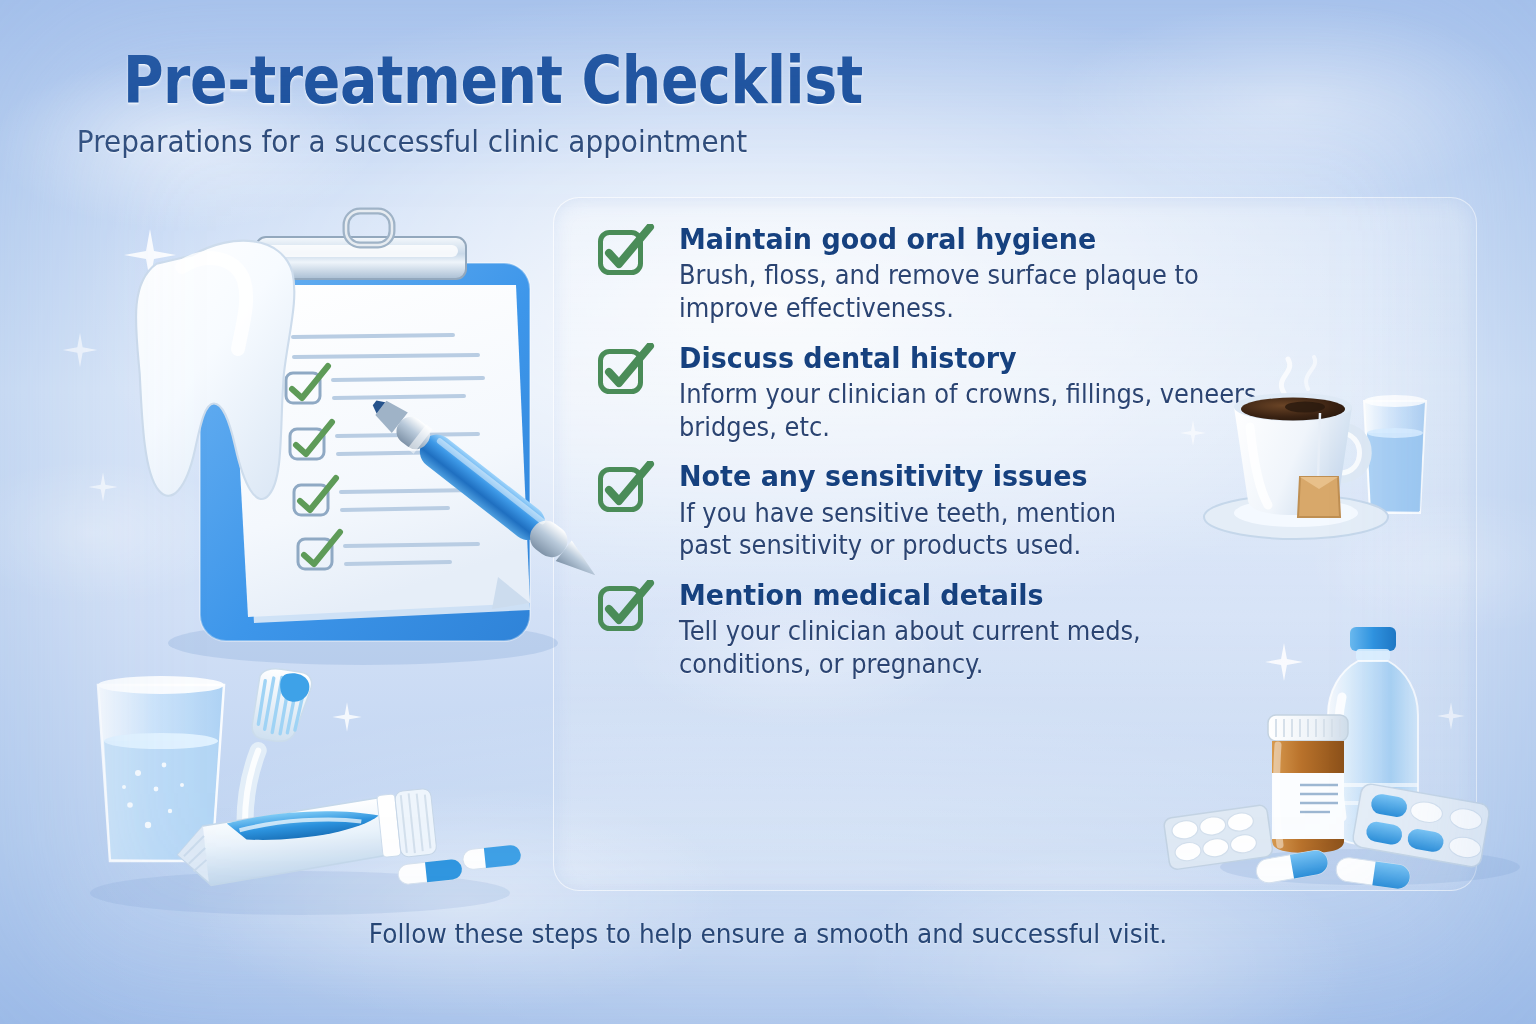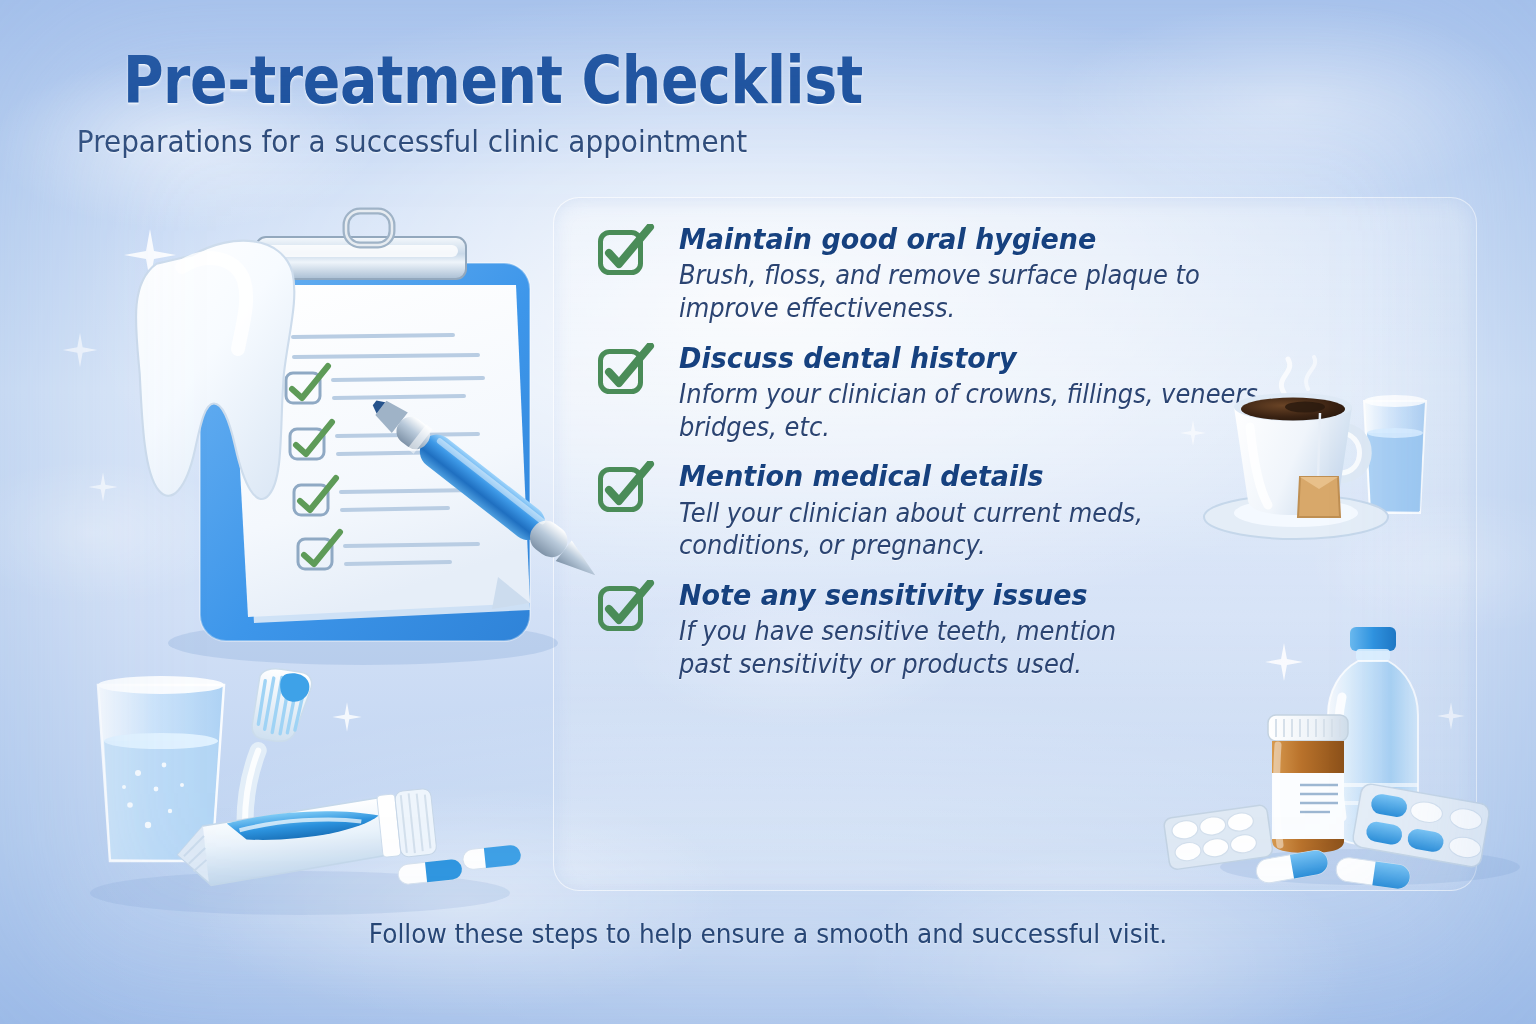--- a/index.html
+++ b/index.html
@@ -57,21 +57,21 @@
   
   .panel{
     position:absolute;left:553px;top:197px;width:922px;height:692px;
     border-radius:26px;
     background:linear-gradient(180deg, rgba(255,255,255,.34), rgba(255,255,255,.12) 55%, rgba(255,255,255,.22));
     border:1px solid rgba(255,255,255,.55);
     box-shadow:0 2px 18px rgba(120,160,220,.18) inset;
   }
 
   
-  .list{position:absolute;left:597px;top:222px;width:850px;font-style:italic;}
+  .list{position:absolute;left:597px;top:222px;width:850px;}
   .item{position:relative;padding-left:82px;margin-bottom:16px;}
   .cbx{position:absolute;left:0;top:2px;width:58px;height:52px;}
   .head{
     font-family:"DejaVu Sans", sans-serif;
     font-weight:bold;
     font-size:29px;
     color:#16417f;
     transform:scaleX(.93);
     transform-origin:left center;
     line-height:1.18;
@@ -166,33 +166,33 @@
       <div class="head">Discuss dental history</div>
       <div class="desc">Inform your clinician of crowns, fillings, veneers,
 bridges, etc.</div>
     </div>
 
     <div class="item">
       <svg class="cbx" viewBox="0 0 58 52">
         <rect x="3.5" y="8.5" width="40" height="40" rx="9" ry="9" fill="none" stroke="#4a8c58" stroke-width="5"></rect>
         <path d="M12 29 L22 40 L53 3" fill="none" stroke="#4a8c58" stroke-width="8" stroke-linecap="round" stroke-linejoin="round"></path>
       </svg>
-      <div class="head">Mention medical details</div>
-      <div class="desc">Tell your clinician about current meds,
-conditions, or pregnancy.</div>
+      <div class="head">Note any sensitivity issues</div>
+      <div class="desc">If you have sensitive teeth, mention
+past sensitivity or products used.</div>
     </div>
 
     <div class="item">
       <svg class="cbx" viewBox="0 0 58 52">
         <rect x="3.5" y="8.5" width="40" height="40" rx="9" ry="9" fill="none" stroke="#4a8c58" stroke-width="5"></rect>
         <path d="M12 29 L22 40 L53 3" fill="none" stroke="#4a8c58" stroke-width="8" stroke-linecap="round" stroke-linejoin="round"></path>
       </svg>
-      <div class="head">Note any sensitivity issues</div>
-      <div class="desc">If you have sensitive teeth, mention
-past sensitivity or products used.</div>
+      <div class="head">Mention medical details</div>
+      <div class="desc">Tell your clinician about current meds,
+conditions, or pregnancy.</div>
     </div>
 
   </div>
 
   <div class="footer">Follow these steps to help ensure a smooth and successful visit.</div>
 
   <svg class="art" id="art-clipboard" viewBox="0 0 540 470">
     <defs>
       <linearGradient id="boardG" x1="0" y1="0" x2="1" y2="1">
         <stop offset="0%" stop-color="#6fb4f2"></stop>

